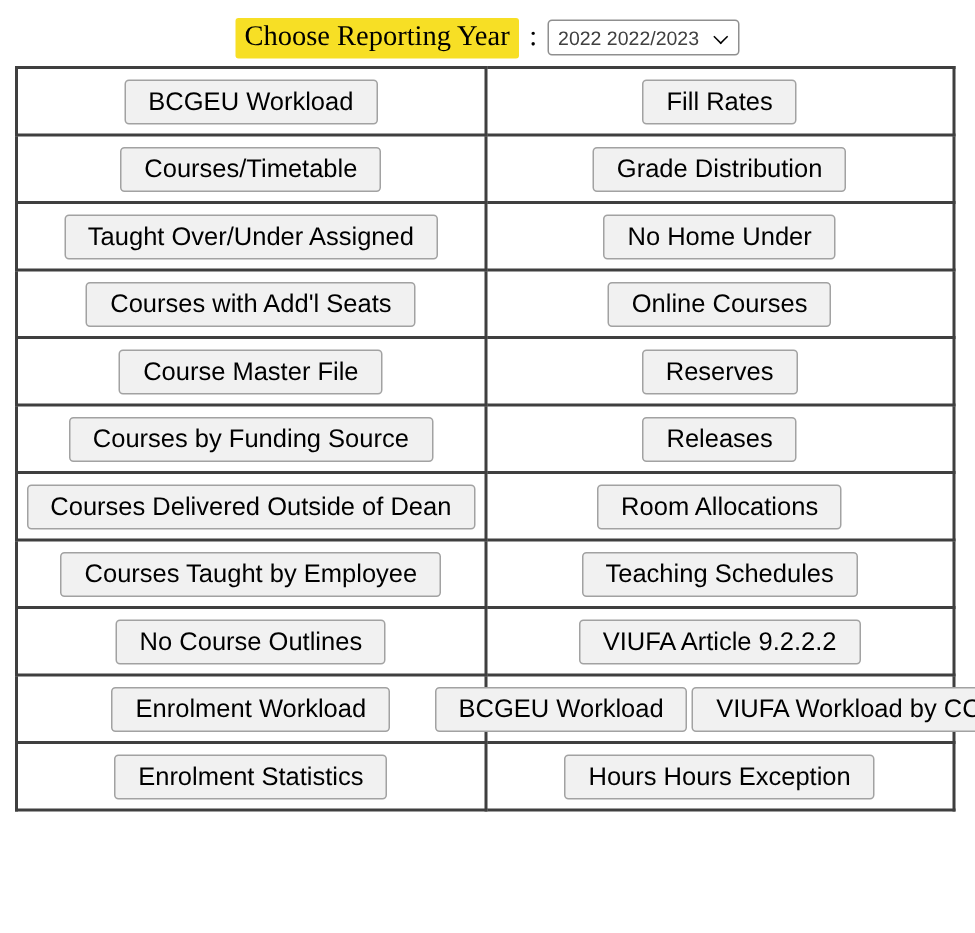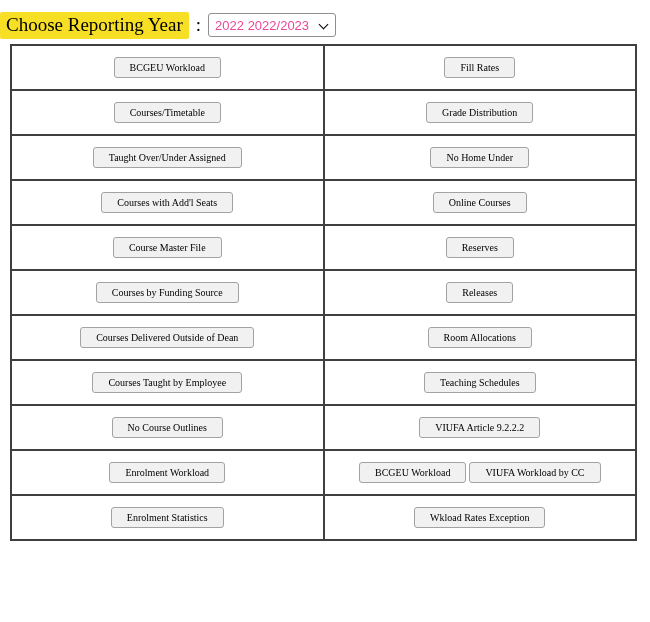--- a/index.html
+++ b/index.html
@@ -10,20 +10,21 @@
     background: #ffffff;
     font-family: "Liberation Sans", sans-serif;
     overflow: hidden;
   }
 
   
   .header {
     height: 42px;
     display: flex;
     align-items: center;
+    justify-content: center;
     gap: 7px;
     padding-top: 8px;
   }
   .title-hl {
     font-family: "Liberation Serif", serif;
     font-size: 19px;
     color: #000;
     background: var(--highlight, #f7df25);
     padding: 2px 6px 3px 6px;
     border-radius: 2px;
@@ -36,21 +37,21 @@
   .select-wrap {
     position: relative;
     display: inline-block;
   }
   select {
     -webkit-appearance: none;
     -moz-appearance: none;
     appearance: none;
     font-family: "Liberation Sans", sans-serif;
     font-size: 13px;
-    color: #ec4899;
+    color: #404040;
     background: #ffffff;
     border: 1px solid #8f8f8f;
     border-radius: 3px;
     padding: 3px 26px 3px 6px;
     height: 24px;
   }
   .chev {
     position: absolute;
     right: 9px;
     top: 8px;
@@ -77,22 +78,22 @@
     vertical-align: middle;
     width: 50%;
   }
   .btn-row {
     display: flex;
     justify-content: center;
     align-items: center;
     gap: 3px;
   }
   button.menu-btn {
-    font-family: Liberation Serif, serif;
-    font-size: 10px;
+    font-family: Liberation Sans, sans-serif;
+    font-size: 17px;
     color: #000;
     background: #f1f1f1;
     border: 1px solid #a2a2a2;
     border-radius: 3px;
     padding: 4px 15px;
     white-space: nowrap;
     cursor: pointer;
   }
 
   
@@ -241,21 +242,21 @@
         </td>
       </tr>
       <tr>
         <td>
             <div class="btn-row">
               <button class="menu-btn">Enrolment Statistics</button>
             </div>
           </td>
         <td>
             <div class="btn-row">
-              <button class="menu-btn">Wkload Rates Exception</button>
+              <button class="menu-btn">Hours Hours Exception</button>
             </div>
           </td>
       </tr>
     </tbody>
   </table>
 
 
 </div>
 
 </body></html>

